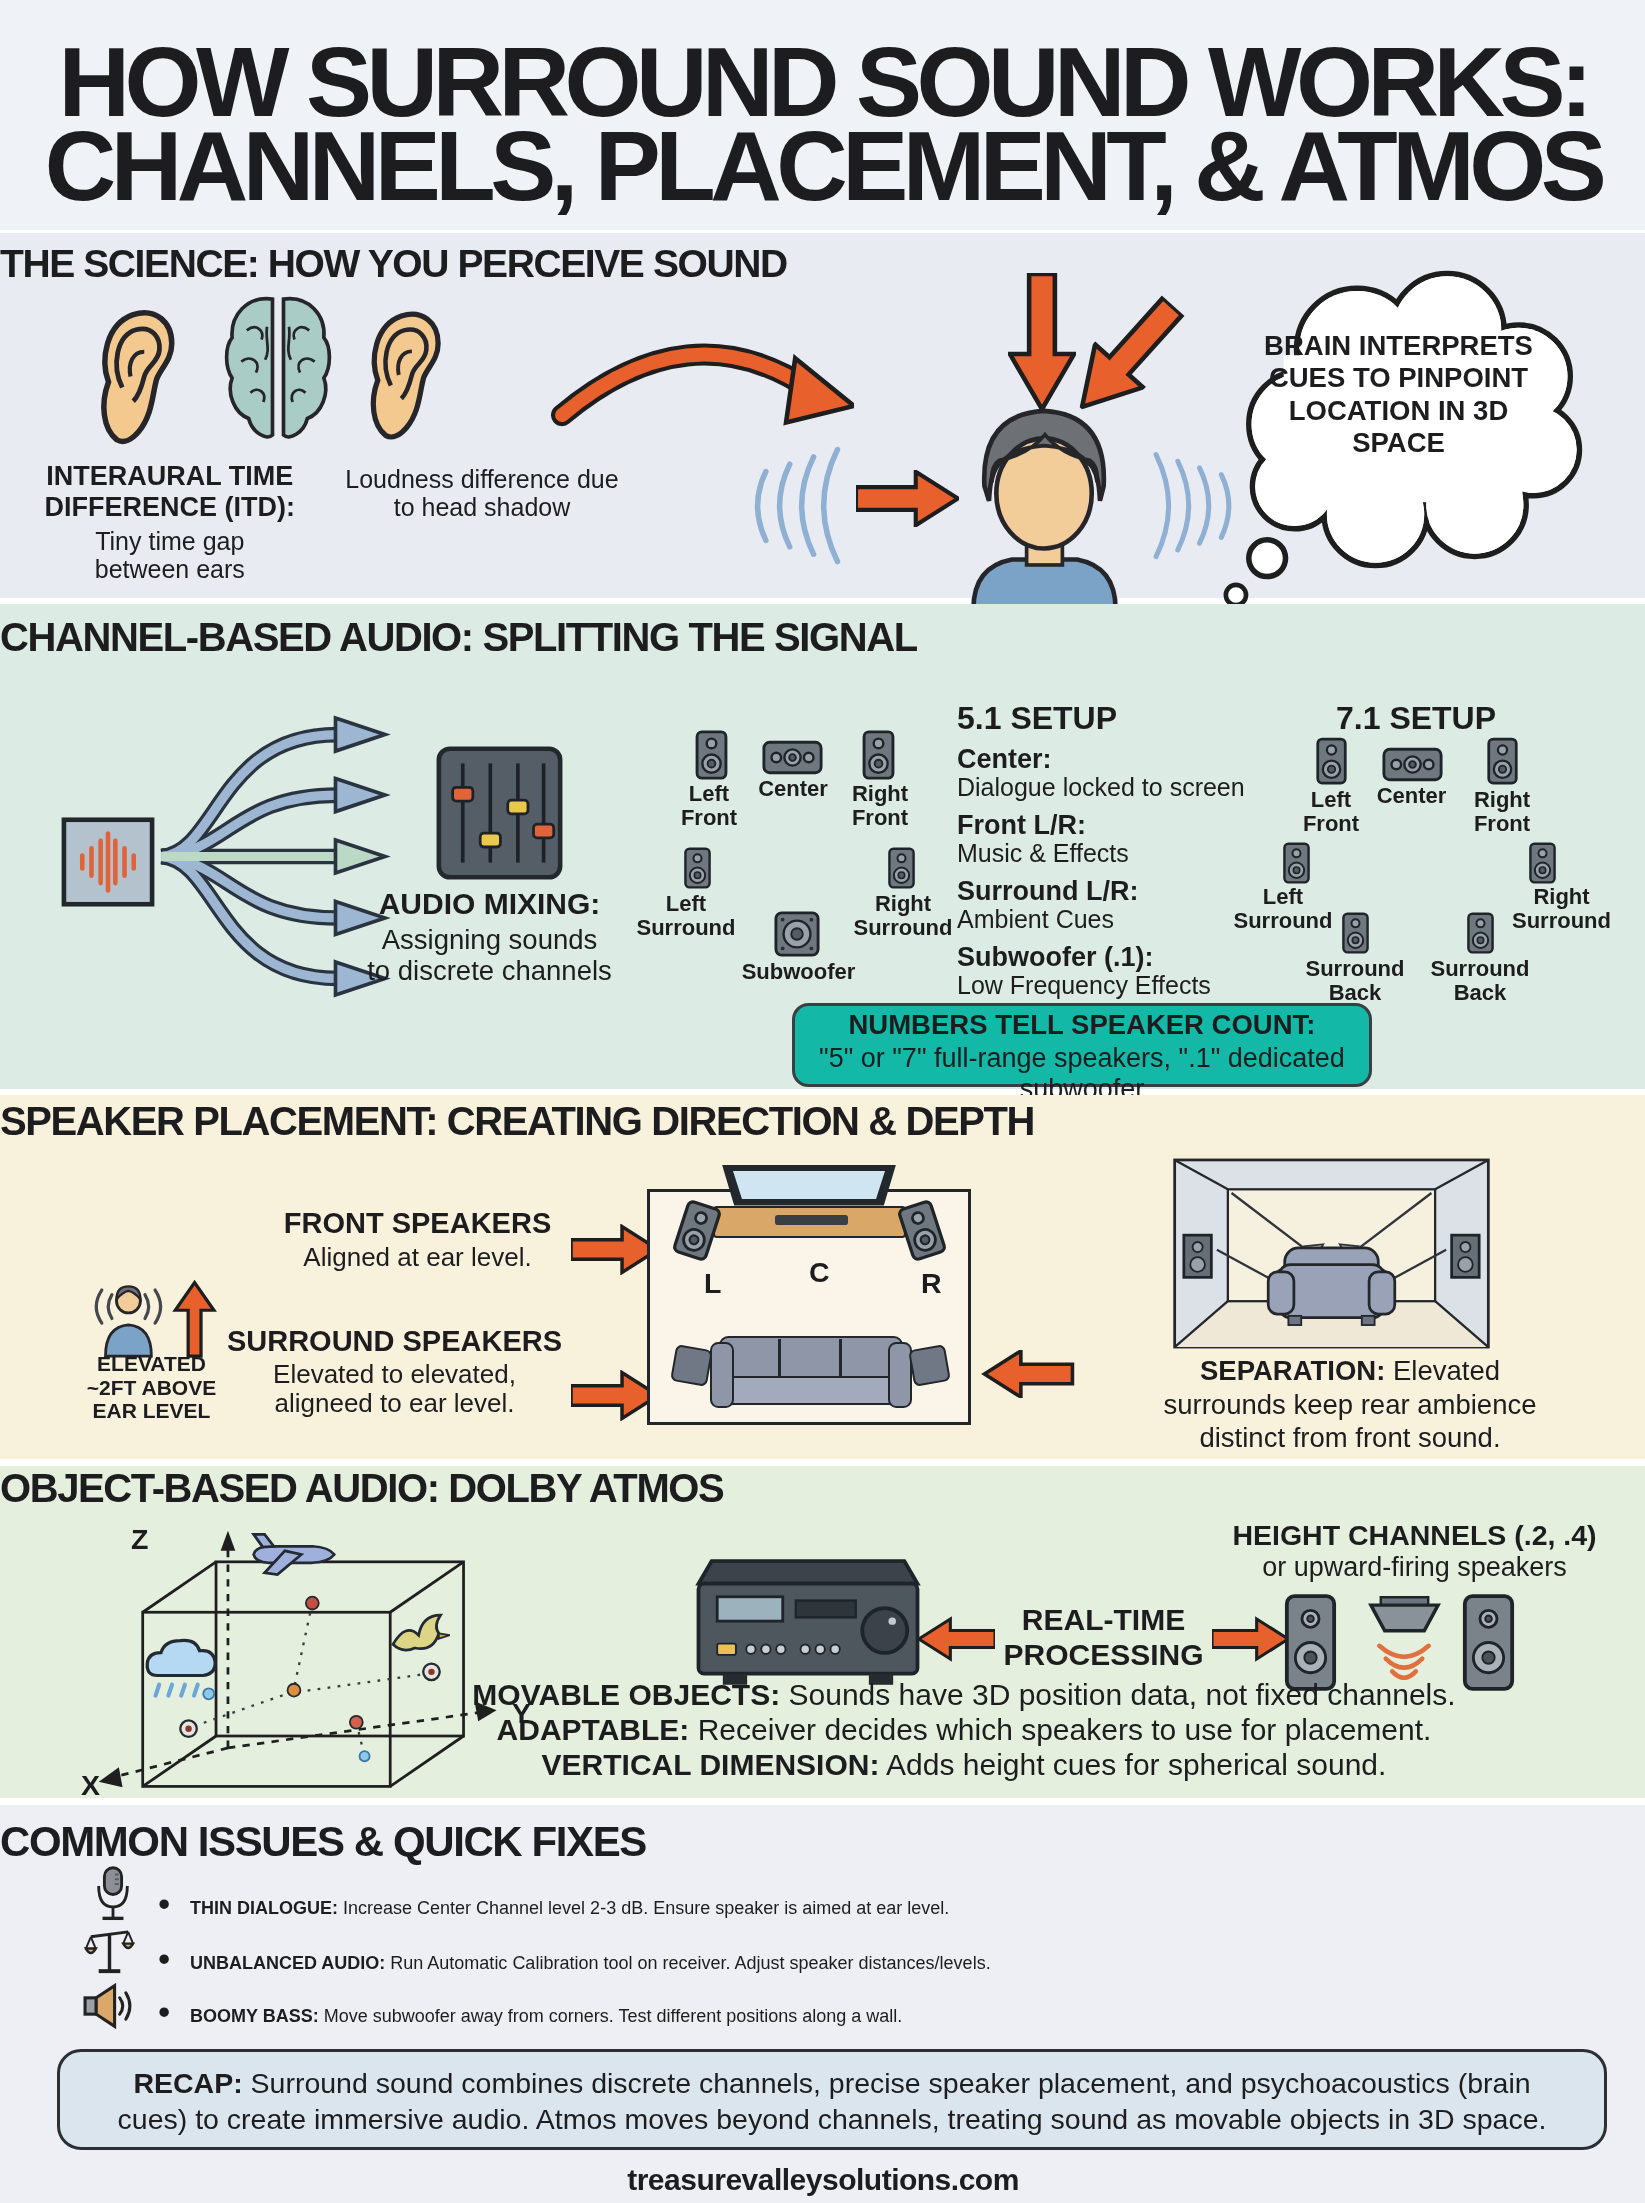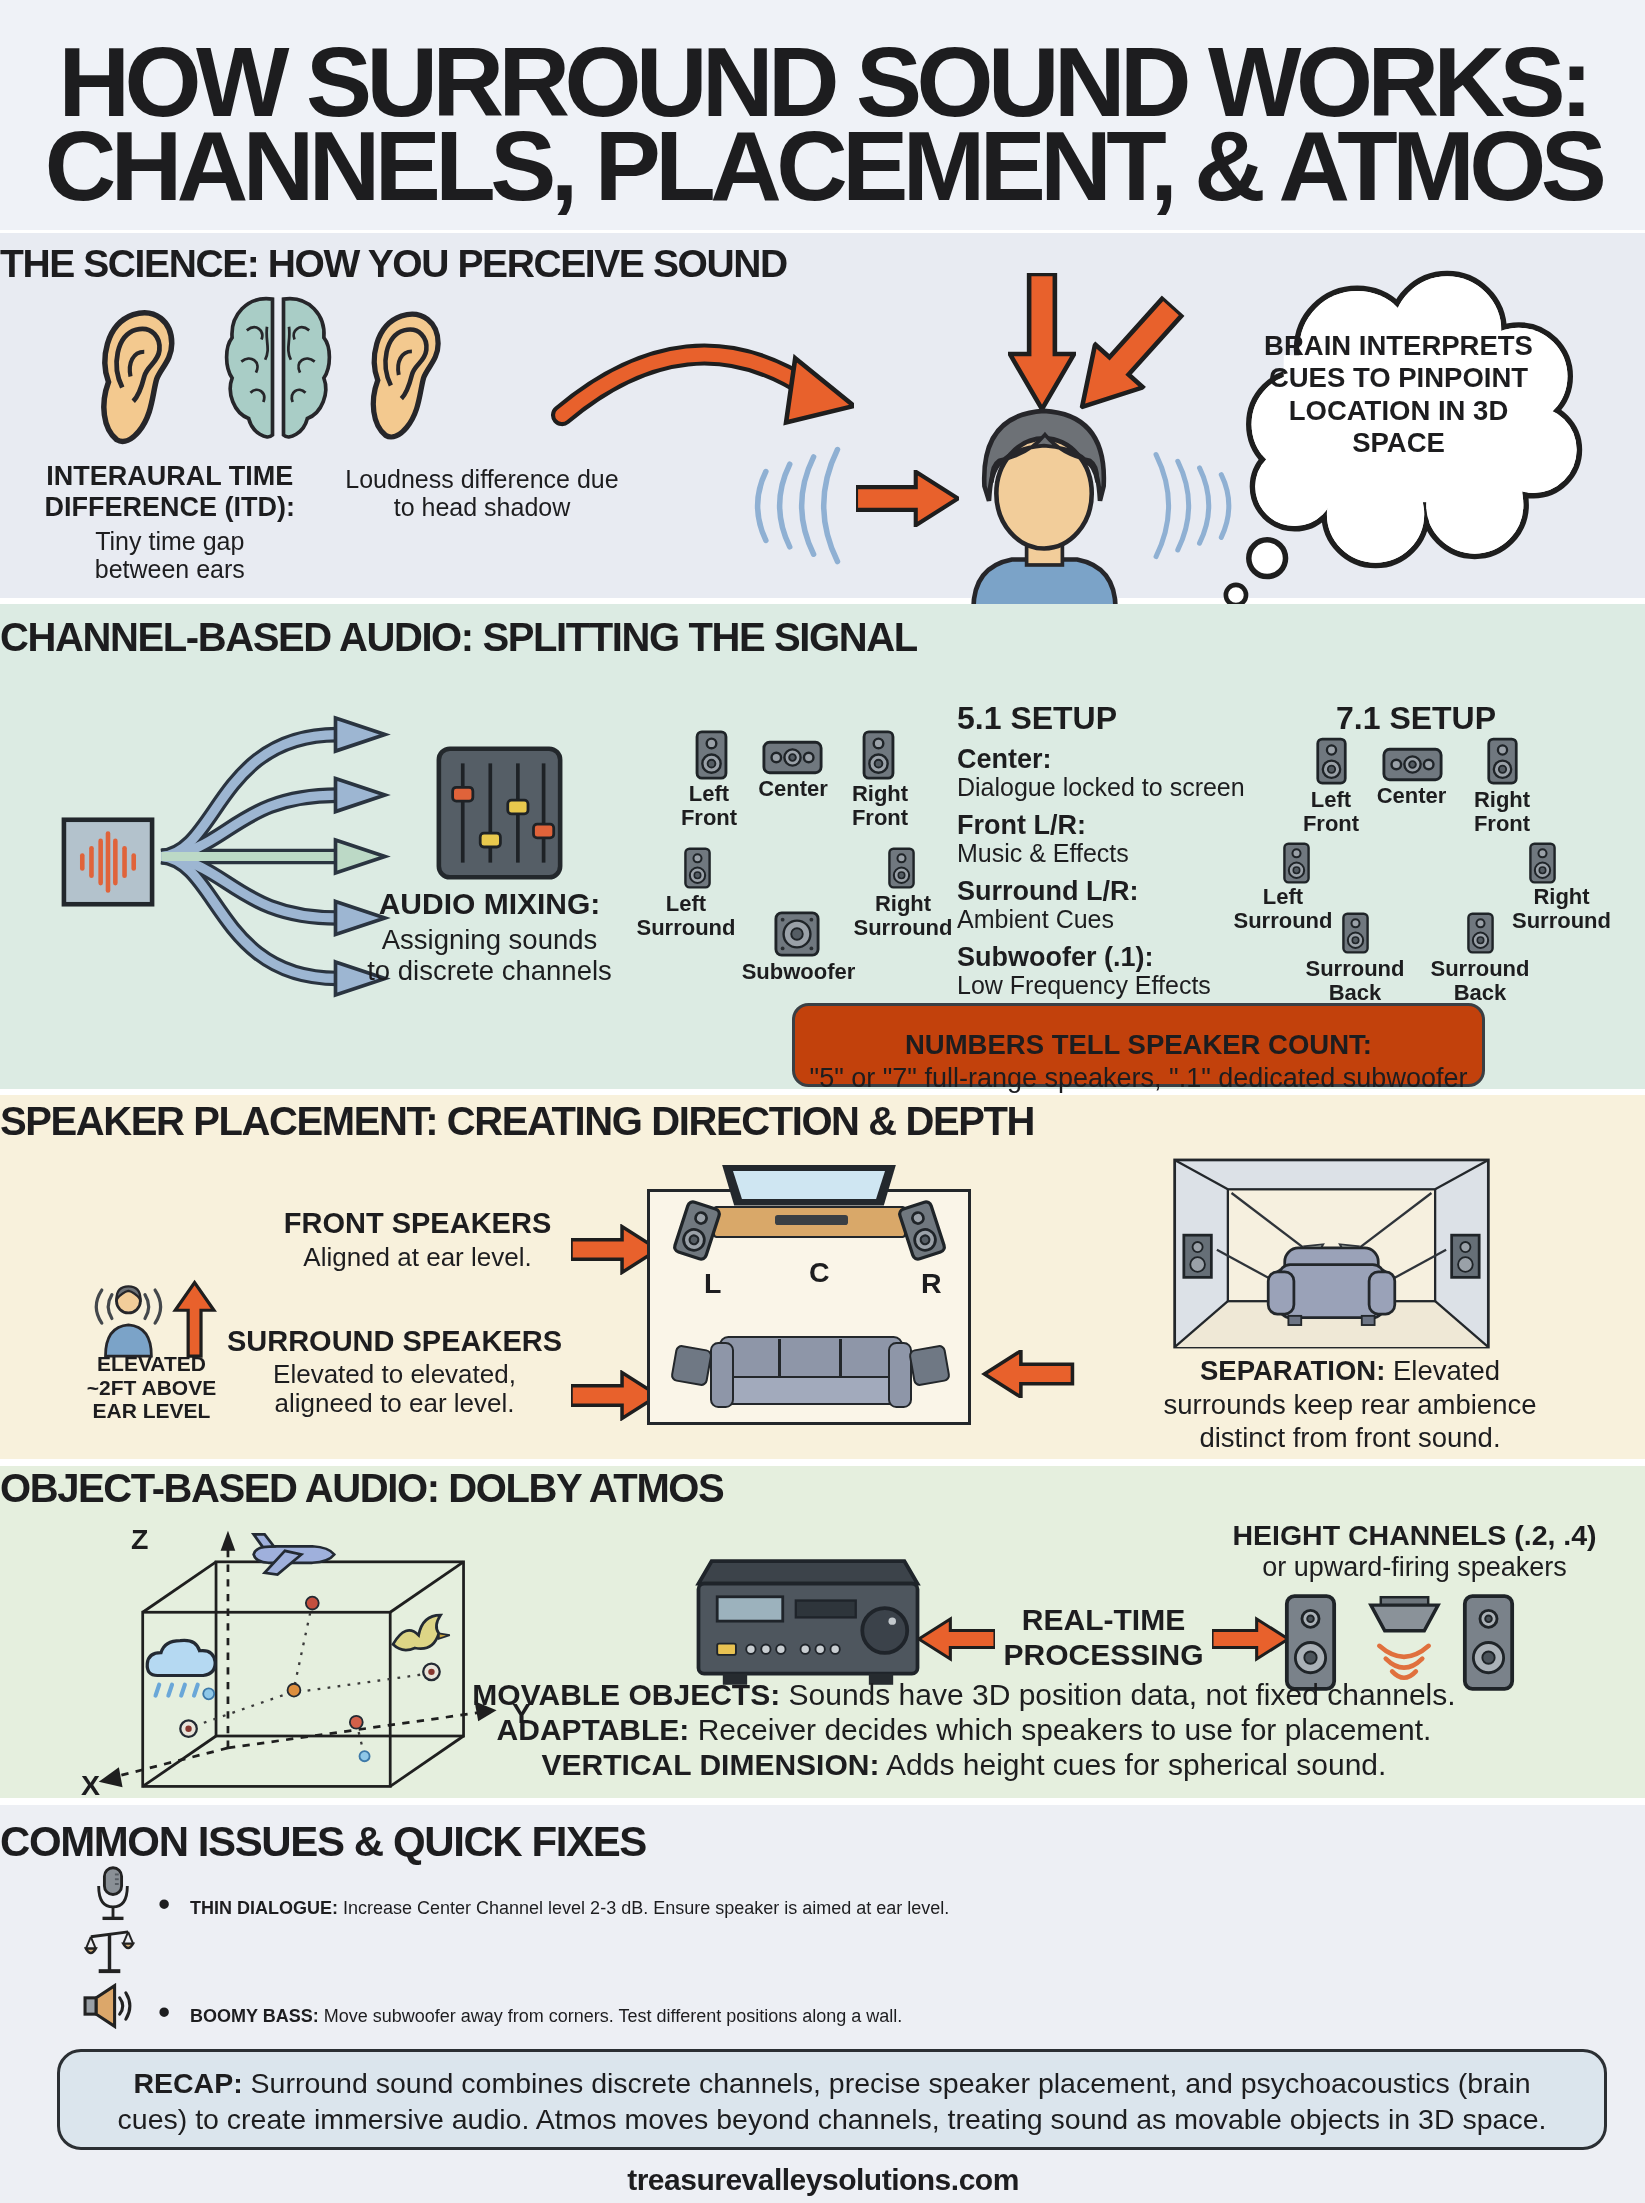--- a/index.html
+++ b/index.html
@@ -298,21 +298,21 @@
 Front</div>
     <div class="slabel" style="left:1214px;top:281px;width:138px">Left
 Surround</div>
     <div class="slabel" style="left:1488px;top:281px;width:147px">Right
 Surround</div>
     <div class="slabel" style="left:1286px;top:353px;width:138px">Surround
 Back</div>
     <div class="slabel" style="left:1411px;top:353px;width:138px">Surround
 Back</div>
 
-    <div class="abs c" style="left:792px;top:399px;width:693px;height:84px;background:#c2410c;border:3.7px solid #3a3f44;border-radius:16.5px;padding-top:23px">
+    <div class="abs c" style="left:792px;top:399px;width:580px;height:84px;background:#14b8a6;border:3.7px solid #3a3f44;border-radius:16.5px;padding-top:3px">
       <div class="b" style="font-size:27.5px">NUMBERS TELL SPEAKER COUNT:</div>
       <div style="font-size:27px;margin-top:1.8px">"5" or "7" full-range speakers, ".1" dedicated subwoofer</div>
     </div>
   </div>
 
   <div class="sec" style="top:1095px;height:364px;background:#f8f1dc">
     <div class="shead abs" style="left:0;top:3.7px;width:1524px">SPEAKER PLACEMENT: CREATING DIRECTION &amp; DEPTH</div>
 
     <div class="abs c" style="left:266px;top:112px;width:303px">
       <div class="b" style="font-size:29px">FRONT SPEAKERS</div>
@@ -568,20 +568,24 @@
       <g stroke="#222" stroke-width="2">
         <line x1="6" y1="13" x2="1" y2="25"></line>
           <line x1="6" y1="13" x2="11" y2="25"></line>
         <line x1="44" y1="8" x2="39" y2="20"></line>
           <line x1="44" y1="8" x2="49" y2="20"></line>
       </g>
       <path d="M1,25 Q6,34 11,25 Z" fill="#d9b27a" stroke="#222" stroke-width="2.5"></path>
       <path d="M39,20 Q44,29 49,20 Z" fill="#d9b27a" stroke="#222" stroke-width="2.5"></path>
       <line x1="14" y1="48" x2="36" y2="48" stroke="#222" stroke-width="4"></line>
     </svg>
+    <div class="issue-line" style="left:158px;top:134px">
+      <span class="b">UNBALANCED AUDIO:</span>
+      <span>Run Automatic Calibration tool on receiver. Adjust speaker distances/levels.</span>
+    </div>
 
     <svg class="abs" style="left:83px;top:178px" width="53" height="46" viewBox="0 0 52 44">
       <rect x="2" y="14" width="11" height="16" fill="#9aa0a6" stroke="#222" stroke-width="3"></rect>
       <polygon points="13,14 31,2 31,42 13,30" fill="#dca76a" stroke="#222" stroke-width="3"></polygon>
       <path d="M36,14 Q42,22 36,30" fill="none" stroke="#222" stroke-width="3" stroke-linecap="round"></path>
       <path d="M42,9 Q50,22 42,35" fill="none" stroke="#222" stroke-width="3" stroke-linecap="round"></path>
     </svg>
     <div class="issue-line" style="left:158px;top:187px">
       <span class="b">BOOMY BASS:</span>
       <span>Move subwoofer away from corners. Test different positions along a wall.</span>

